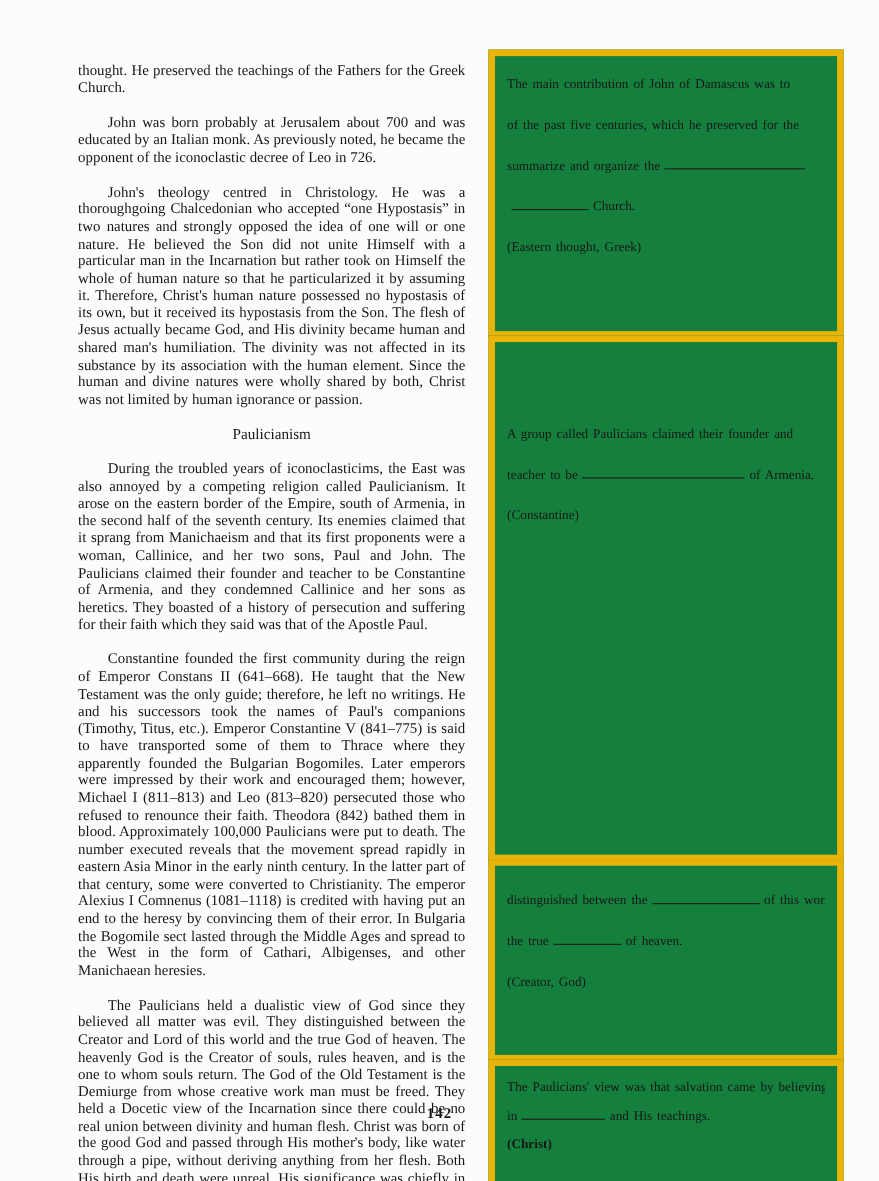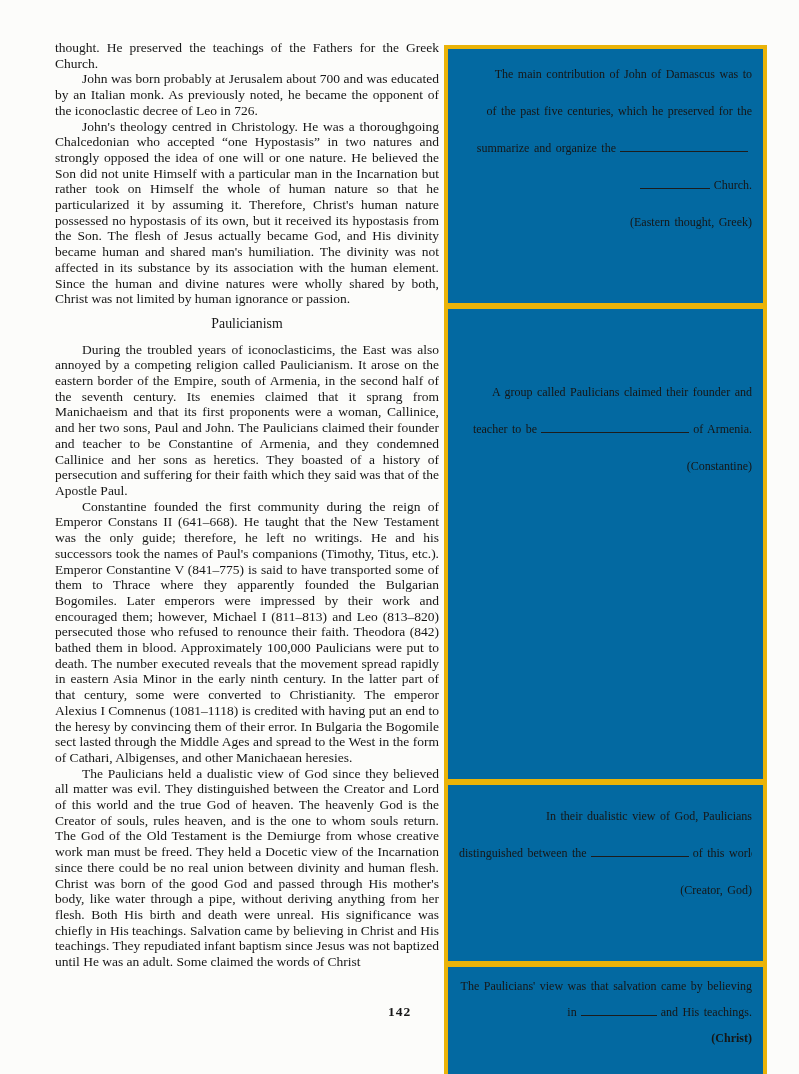--- a/index.html
+++ b/index.html
@@ -13,43 +13,42 @@
   }
   .page { position: absolute; inset: 0; }
 
   
   .left-col {
     position: absolute;
     left: 55px; top: 40px; width: 384px;
     font-size: 13.5px; line-height: 15.7px;
     text-align: justify;
   }
-  .para { margin: 0; text-indent: 27px; }
+  .para { margin: 16px; text-indent: 27px; }
   .para.no-indent { text-indent: 0; }
   .heading {
     margin: 9px 0 10px 0;
     font-size: 13.8px; font-weight: normal;
     text-align: center; text-indent: 0;
   }
 
   
   .sidebar {
     position: absolute;
     left: 444px; top: 45px; width: 323px;
   }
   .qbox {
     box-sizing: border-box;
-    border: 4px solid #eab308;
+    border: 6px solid #eab308;
     width: 323px;
     padding: 18px 11px 0 11px;
     font-size: 12px;
     line-height: 15px;
     word-spacing: 1.5px;
-    background: #0369a1;
-    text-align: right;
+    background: #15803d;
   }
   .qbox + .qbox { margin-top: -2px; }
   .qbox1 { height: 262px; }
   .qbox2 { height: 478px; padding-top: 76px; }
   .qbox3 { height: 184px; padding-top: 24px; }
   .qbox4 { height: 120px; padding-top: 12px; }
   .qline {
     margin: 0 0 22px 0;
     white-space: nowrap; overflow: hidden;
   }
@@ -104,22 +103,22 @@
       <p class="qline answer">(Eastern thought, Greek)</p>
     </div>
 
     <div class="qbox qbox2">
       <p class="qline"><span>A group called Paulicians claimed their founder and</span></p>
       <p class="qline"><span>teacher to be</span><span class="blank w148"></span><span>of Armenia.</span></p>
       <p class="qline answer">(Constantine)</p>
     </div>
 
     <div class="qbox qbox3">
-      <p class="qline"><span>In their dualistic view of God, Paulicians</span></p>
       <p class="qline"><span>distinguished between the</span><span class="blank w98"></span><span>of this world and</span></p>
+      <p class="qline"><span>the true</span><span class="blank w62"></span><span>of heaven.</span></p>
       <p class="qline answer">(Creator, God)</p>
     </div>
 
     <div class="qbox qbox4">
       <p class="qline"><span>The Paulicians' view was that salvation came by believing</span></p>
       <p class="qline"><span>in</span><span class="blank w76"></span><span>and His teachings.</span></p>
       <p class="qline answer">(Christ)</p>
     </div>
 
   </div>

